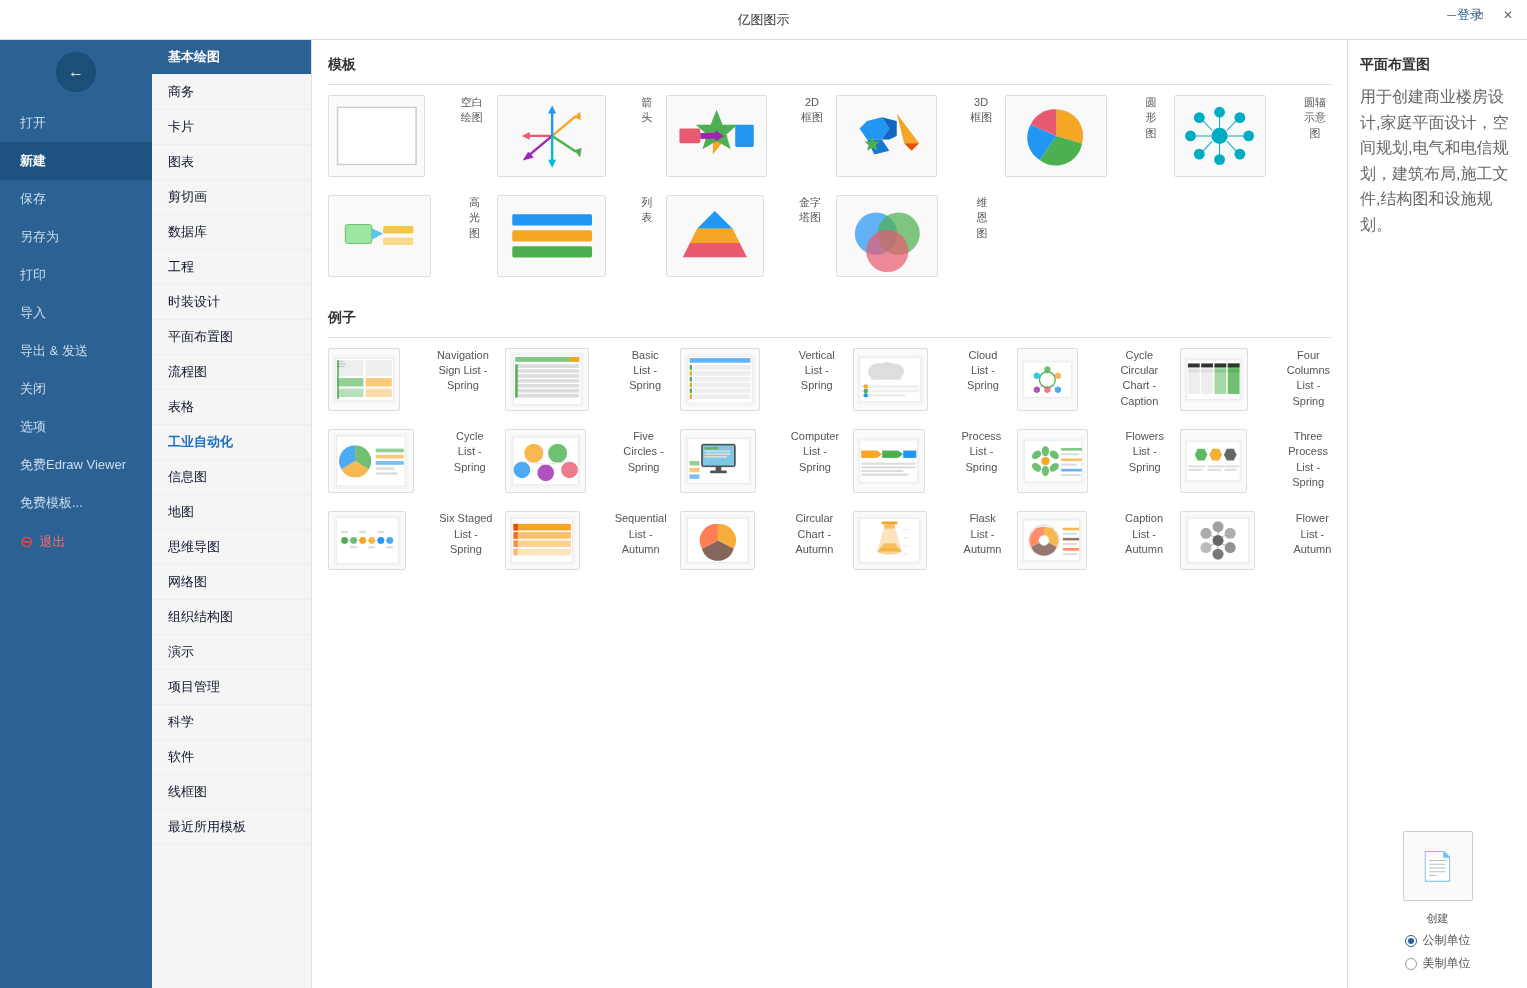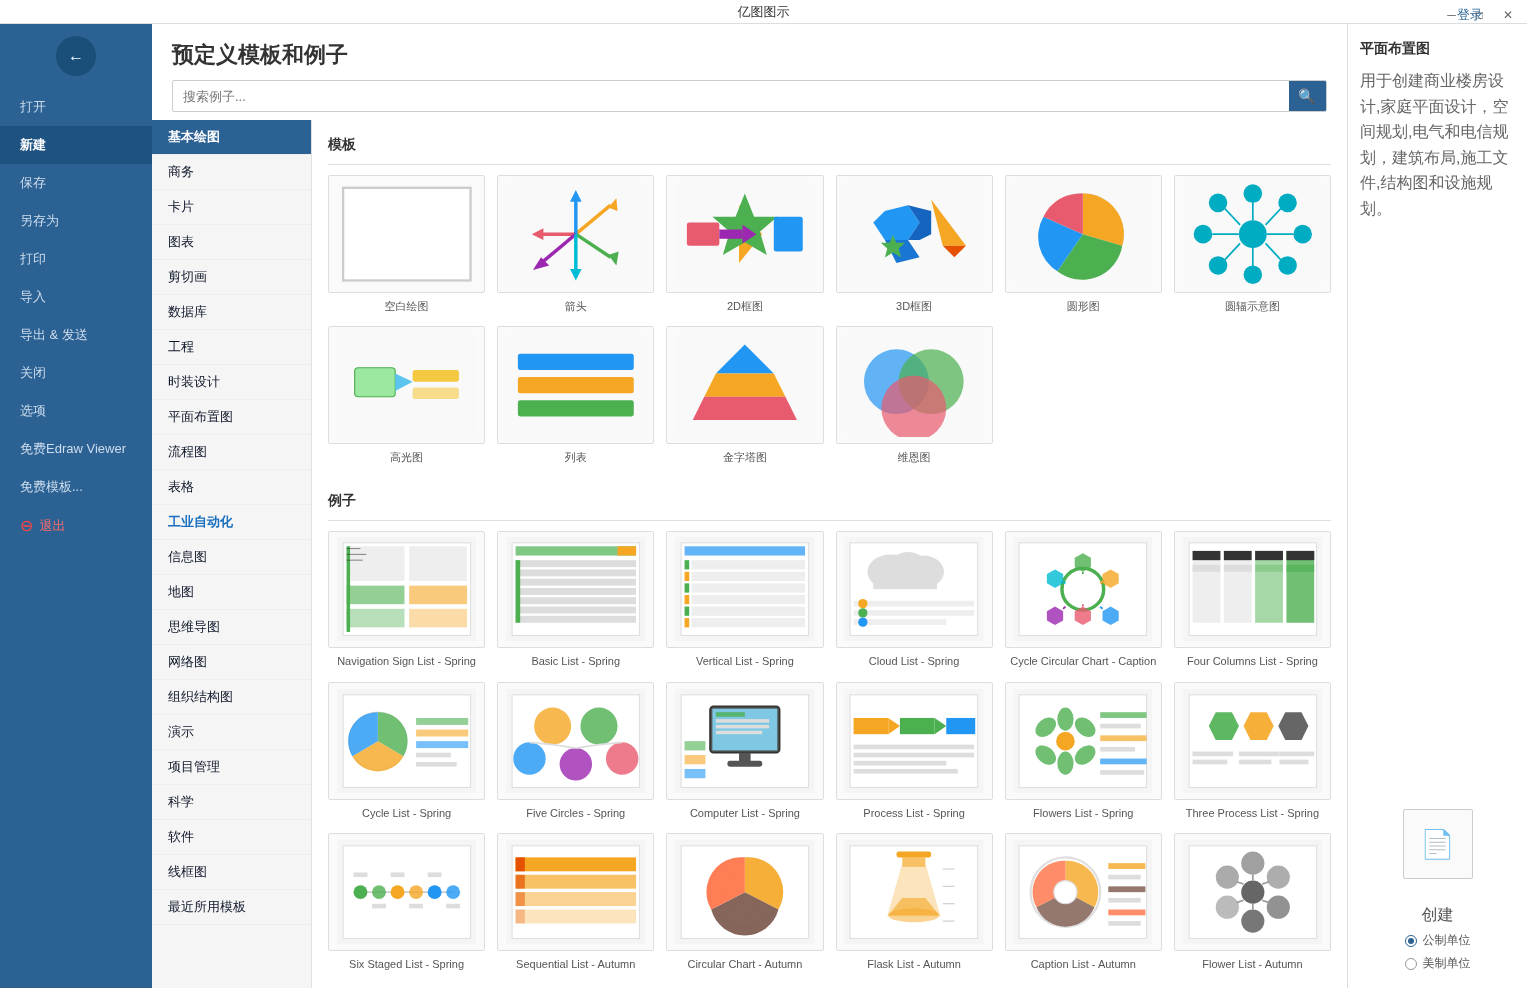--- a/index.html
+++ b/index.html
@@ -1,21 +1,21 @@
 <!DOCTYPE html>
 <html><head>
   <meta charset="utf-8">
   <style>
     * { box-sizing: border-box; margin: 0; padding: 0; }
     body { font-family: "Microsoft YaHei", Arial, sans-serif; font-size: 13px; background: #f0f0f0; display: flex; flex-direction: column; height: 988px; overflow: hidden; }
 
     
     .titlebar {
       background: #fff;
-      height: 24px;
+      height: 40px;
       display: flex;
       align-items: center;
       justify-content: center;
       font-size: 13px;
       color: #333;
       border-bottom: 1px solid #ddd;
       position: relative;
       flex-shrink: 0;
     }
     .titlebar-controls {
@@ -165,22 +165,22 @@
 
     .template-grid {
       display: grid;
       grid-template-columns: repeat(6, 1fr);
       gap: 12px;
       margin-bottom: 20px;
     }
 
     .template-card {
       display: flex;
-      flex-direction: column;
       cursor: pointer;
+      gap: 33px;
     }
 
     .template-thumb {
       width: 100%;
       aspect-ratio: 4/3;
       border: 1px solid #ddd;
       border-radius: 2px;
       overflow: hidden;
       display: flex;
       align-items: center;
@@ -224,21 +224,21 @@
       border: 1px solid #ccc;
       border-radius: 2px;
       display: flex;
       align-items: center;
       justify-content: center;
       flex-direction: column;
       cursor: pointer;
       background: #fafafa;
     }
     .create-btn-icon { font-size: 28px; color: #aaa; }
-    .create-btn-label { font-size: 16px; color: #555; margin-top: 20px; }
+    .create-btn-label { font-size: 11px; color: #555; margin-top: 4px; }
     .radio-group { display: flex; flex-direction: column; gap: 6px; }
     .radio-item { display: flex; align-items: center; gap: 6px; font-size: 12px; color: #555; cursor: pointer; }
     .radio-circle { width: 12px; height: 12px; border-radius: 50%; border: 1.5px solid #999; display: flex; align-items: center; justify-content: center; }
     .radio-circle.checked { border-color: #2c6193; }
     .radio-circle.checked::after { content: ''; width: 6px; height: 6px; border-radius: 50%; background: #2c6193; }
 
     
     .template-grid-wrapper::-webkit-scrollbar { width: 8px; }
     .template-grid-wrapper::-webkit-scrollbar-track { background: #f0f0f0; }
     .template-grid-wrapper::-webkit-scrollbar-thumb { background: #bbb; border-radius: 4px; }
@@ -285,27 +285,20 @@
     <div class="sidebar-item">免费模板...</div>
     <div class="sidebar-item danger">
       <span class="dot">⊖</span>
       <span>退出</span>
     </div>
   </div>
 
   <div class="content-area">
 
     <div class="center-panel">
-      <div class="panel-header">
-        <div class="panel-title">预定义模板和例子</div>
-        <div class="search-bar">
-          <input class="search-input" placeholder="搜索例子..." type="text" style="">
-          <button class="search-btn">🔍</button>
-        </div>
-      </div>
 
       <div class="center-panel-inner">
 
         <div class="nav-list">
           <div class="nav-list-item active">基本绘图</div>
           <div class="nav-list-item">商务</div>
           <div class="nav-list-item">卡片</div>
           <div class="nav-list-item">图表</div>
           <div class="nav-list-item">剪切画</div>
           <div class="nav-list-item">数据库</div>

